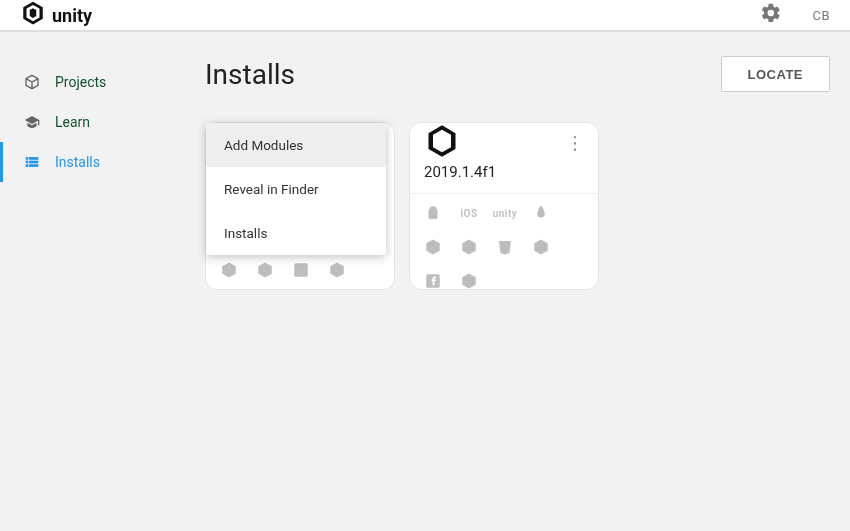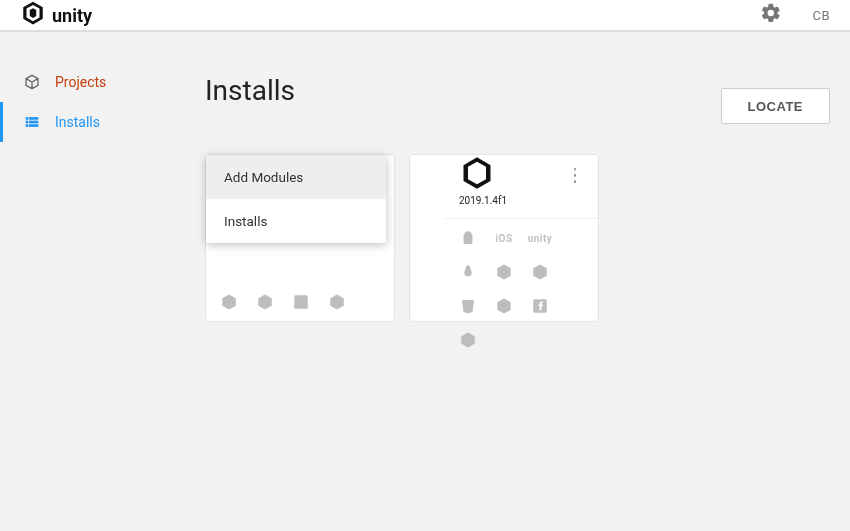--- a/index.html
+++ b/index.html
@@ -47,21 +47,21 @@
   .sidebar {
     width: 185px;
     padding-top: 30px;
   }
   .side-item {
     display: flex;
     align-items: center;
     gap: 14px;
     padding: 12px 20px;
     font-size: 14px;
-    color: #c2410c;
+    color: #14532d;
     border-left: 3px solid transparent;
     cursor: pointer;
   }
   .side-item.active {
     color: #2196f3;
     border-left-color: #2196f3;
   }
   .side-item .icn { width: 18px; display:flex; justify-content:center; }
   .side-item .icn svg { width: 16px; height: 16px; }
   .side-item.active .icn svg { fill:#2196f3; stroke:#2196f3; }
@@ -73,21 +73,21 @@
     display: flex;
     align-items: center;
     justify-content: space-between;
     margin-bottom: 30px;
   }
   .page-title {
     font-size: 28px;
     font-weight: 400;
     color: #222;
   }
-  .head-buttons { display:flex; gap:24px;margin-top:32px; }
+  .head-buttons { display:flex; gap:24px; }
   .btn {
     height: 36px;
     padding: 0 26px;
     font-size: 13px;
     font-weight: 600;
     letter-spacing: 0.5px;
     border: none;
     cursor: pointer;
     border-radius: 2px;
   }
@@ -102,38 +102,37 @@
   }
   .cards {
     display: flex;
     gap: 14px;
   }
   .card {
     width: 190px;
     height: 168px;
     background: #fff;
     border: 1px solid #e4e4e4;
-    border-radius: 4px;
+    border-radius: 12px;
     position: relative;
     display: flex;
     flex-direction: column;
-    padding-left: 35px;
   }
   .card-top {
     height: 58px;
     display: flex;
     align-items: center;
     padding: 0 14px;
     justify-content: space-between;
   }
   .card-logo svg { width: 36px; height: 36px; }
   .kebab { font-size: 18px; color: #888; cursor: pointer; line-height:1; }
   .card-ver {
     padding: 0 14px 12px 14px;
-    font-size: 10px;
+    font-size: 15px;
     color: #222;
   }
   .card-divider { border: none; border-top: 1px solid #eee; }
   .platform-icons {
     padding: 10px 14px 8px 14px;
     display: flex;
     flex-wrap: wrap;
     gap: 16px 18px;
   }
   .picon {
@@ -198,20 +197,28 @@
 
   <div class="sidebar">
     <div class="side-item">
       <span class="icn">
         <svg viewBox="0 0 24 24" fill="none" stroke="#666" stroke-width="2">
             <path d="M12 2 L21 7 L21 17 L12 22 L3 17 L3 7 Z M3 7 L12 12 L21 7 M12 12 L12 22"></path>
           </svg>
       </span>
       <span>Projects</span>
     </div>
+    <div class="side-item">
+      <span class="icn">
+        <svg viewBox="0 0 24 24" fill="#666">
+            <path d="M12 3 L1 9 L12 15 L21 10 L21 17 L23 17 L23 9 Z M5 13.2 L5 17 C5 19 8 21 12 21 C16 21 19 19 19 17 L19 13.2 L12 17 Z"></path>
+          </svg>
+      </span>
+      <span>Learn</span>
+    </div>
     <div class="side-item active">
       <span class="icn">
         <svg viewBox="0 0 24 24" fill="#2196f3">
             <rect x="3" y="5" width="3" height="3"></rect>
             <rect x="8" y="5" width="13" height="3"></rect>
             <rect x="3" y="10.5" width="3" height="3"></rect>
             <rect x="8" y="10.5" width="13" height="3"></rect>
             <rect x="3" y="16" width="3" height="3"></rect>
             <rect x="8" y="16" width="13" height="3"></rect>
           </svg>
@@ -226,20 +233,21 @@
       <div class="head-buttons">
         <button class="btn btn-outline">LOCATE</button>
       </div>
     </div>
 
     <div class="cards">
 
       <div class="card">
         <div class="context-menu">
           <div class="menu-item hover">Add Modules</div>
+          <div class="menu-item">Reveal in Finder</div>
           <div class="menu-item">Installs</div>
         </div>
 
         <div class="card1-peek">
           <span class="picon">
               <svg viewBox="0 0 24 24">
                 <path d="M12 2 L21 7 L21 17 L12 22 L3 17 L3 7 Z"></path>
               </svg>
             </span>
           <span class="picon">

